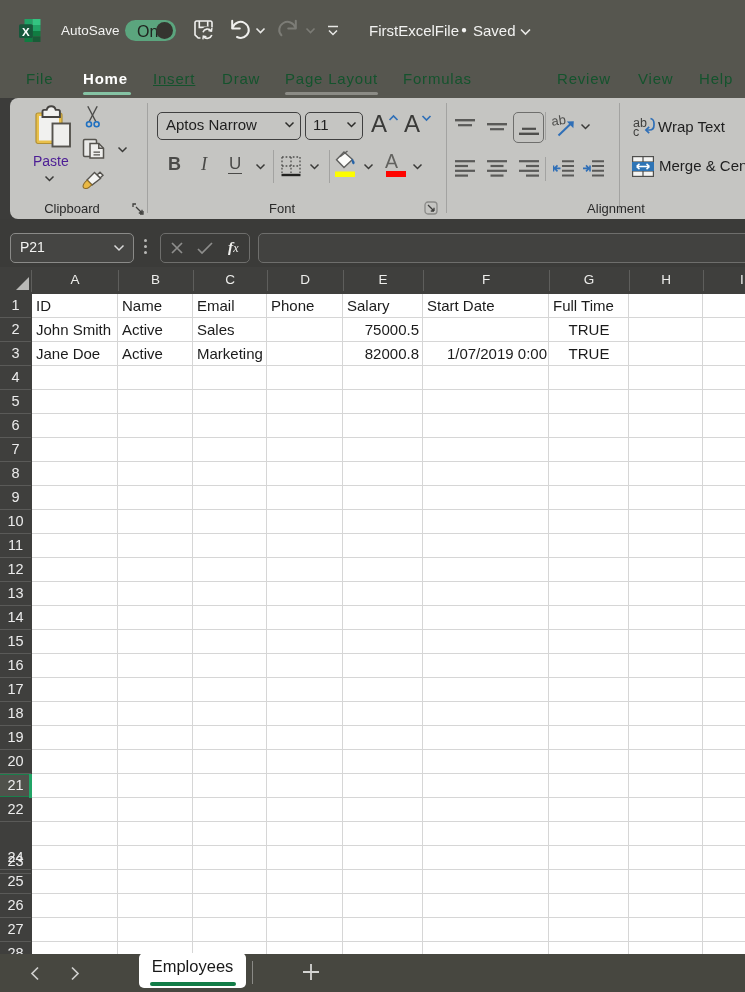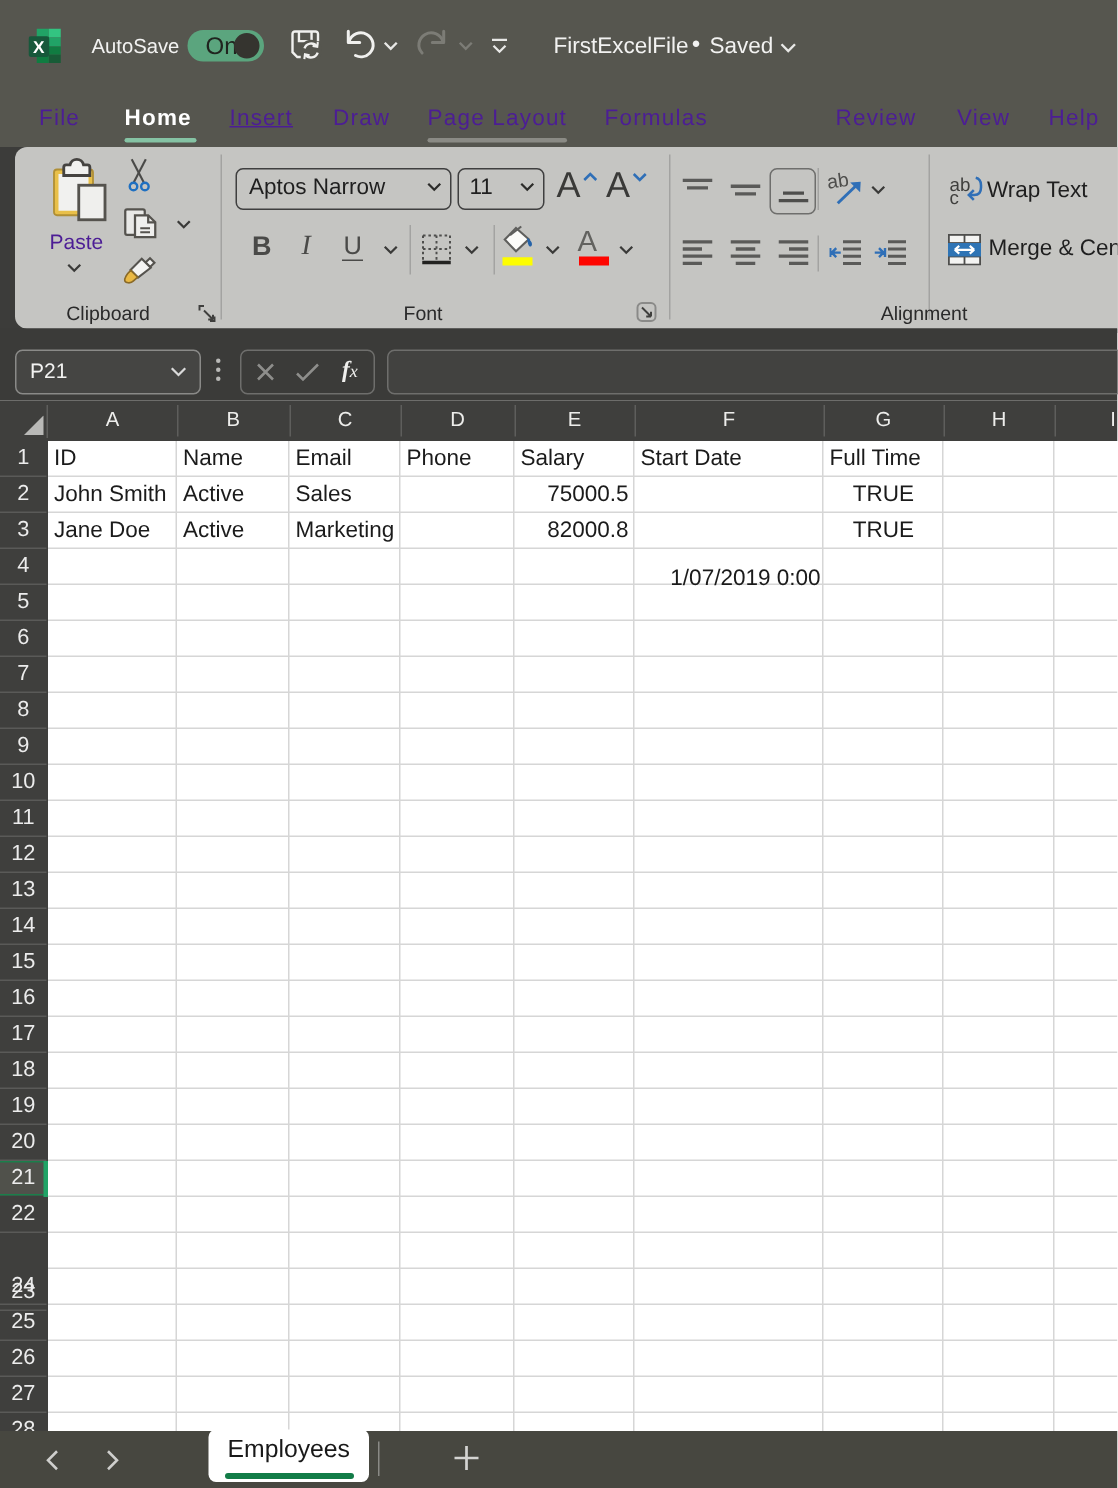--- a/index.html
+++ b/index.html
@@ -12,21 +12,21 @@
   #ribbon{left:10px;top:98px;width:745px;height:121px;background:#c5c5c2;border-radius:8px 0 0 8px;}
   #formulabar{left:0;top:219px;width:745px;height:48px;background:#3b3b39;}
   #colheads{left:0;top:267px;width:745px;height:27px;background:#3f3f3d;}
   #grid{left:0;top:294px;width:745px;height:660px;background:#fff;}
   #tabbar{left:0;top:954px;width:745px;height:38px;background:#474740;}
   .vline{position:absolute;width:1px;background:#d6d6d6;top:0;bottom:0;}
   .hline{position:absolute;height:1px;background:#d6d6d6;left:32px;right:0;}
   .rowhdrs{position:absolute;left:0;top:0;width:32px;height:660px;background:#3f3f3d;}
   .rn{position:absolute;left:0;width:31px;text-align:center;color:#ececec;font-size:14.5px;line-height:23px;border-bottom:1px solid #5a5a58;}
   .cell{position:absolute;font-size:15px;color:#1b1b1b;line-height:24px;white-space:nowrap;}
-  .menuitem{position:absolute;top:70px;font-size:15px;color:#4c1d95;letter-spacing:0.8px;}
+  .menuitem{position:absolute;top:70px;font-size:15px;color:#14532d;letter-spacing:0.8px;}
   .glabel{position:absolute;top:201px;font-size:13px;color:#2a2a2a;text-align:center;}
   .w{color:#f2f2f1;}
 </style>
 </head>
 <body>
 <div id="root">
 
   <div class="abs" id="titlebar"></div>
 
   <svg class="abs" style="left:19px;top:19px" width="22" height="23" viewBox="0 0 22 23">
@@ -402,21 +402,21 @@
     <div class="cell" style="left:553px;top:0px;">Full Time</div>
     <div class="cell" style="left:36px;top:24px;">John Smith</div>
     <div class="cell" style="left:122px;top:24px;">Active</div>
     <div class="cell" style="left:197px;top:24px;">Sales</div>
     <div class="cell" style="left:343px;top:24px;width:76px;text-align:right;">75000.5</div>
     <div class="cell" style="left:549px;top:24px;width:80px;text-align:center;">TRUE</div>
     <div class="cell" style="left:36px;top:48px;">Jane Doe</div>
     <div class="cell" style="left:122px;top:48px;">Active</div>
     <div class="cell" style="left:197px;top:48px;">Marketing</div>
     <div class="cell" style="left:343px;top:48px;width:76px;text-align:right;">82000.8</div>
-    <div class="cell" style="left:423px;top:48px;width:124px;text-align:right;margin-top:32px;">1/07/2019 0:00</div>
+    <div class="cell" style="left:423px;top:48px;width:124px;text-align:right;">1/07/2019 0:00</div>
     <div class="cell" style="left:549px;top:48px;width:80px;text-align:center;">TRUE</div>
   </div>
 
   <div class="abs" id="tabbar"></div>
   <svg class="abs" style="left:30px;top:966px" width="10" height="15" viewBox="0 0 10 15" fill="none" stroke="#cfcfcd" stroke-width="1.7">
     <path d="M8 1.5 L2 7.5 L8 13.5"></path>
   </svg>
   <svg class="abs" style="left:70px;top:966px" width="10" height="15" viewBox="0 0 10 15" fill="none" stroke="#cfcfcd" stroke-width="1.7">
     <path d="M2 1.5 L8 7.5 L2 13.5"></path>
   </svg>

